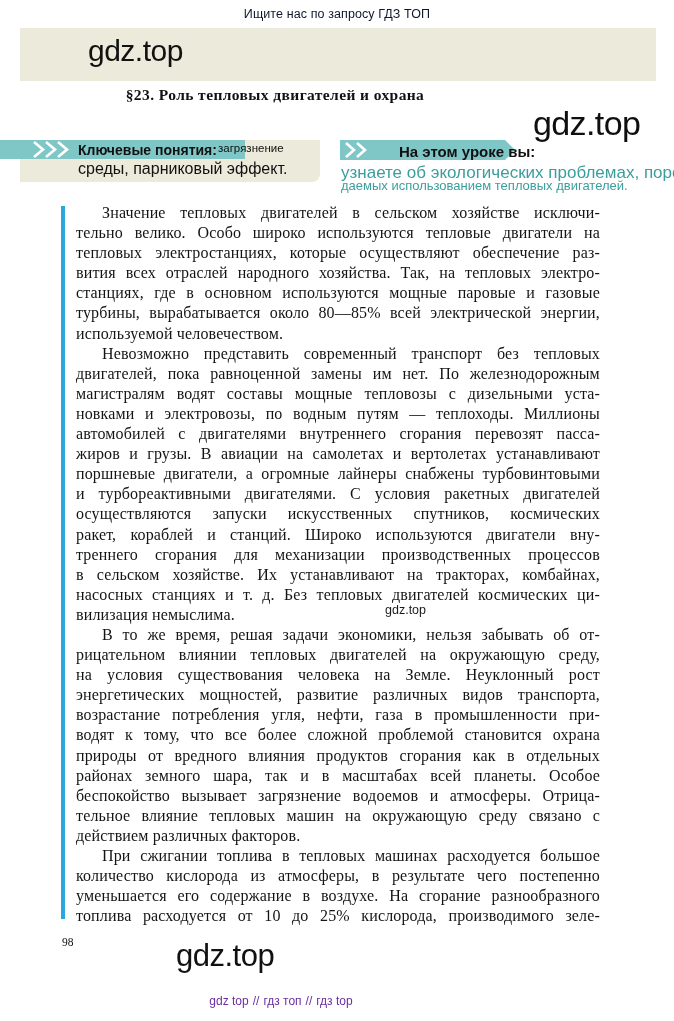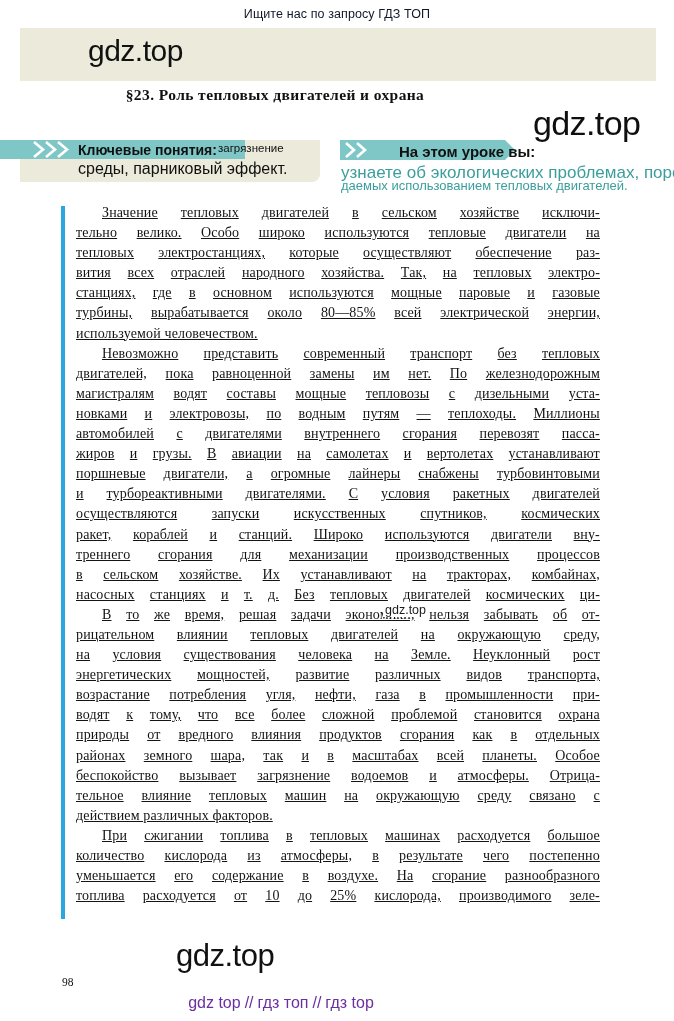--- a/index.html
+++ b/index.html
@@ -191,29 +191,28 @@
 
   
   .body-col {
     position: absolute;
     top: 203px; left: 76px;
     width: 524px;
   }
   .para {
     margin: 0;
     font-family: "Liberation Serif", serif;
-    font-size: 14px;
+    font-size: 16px;
     line-height: 20.1px;
     color: #141414;
     text-align: justify;
     text-indent: 26px;
     letter-spacing: 0.15px;
     -webkit-hyphens: none;
     hyphens: none;
-    text-decoration: underline;
   }
 
   
   .tline {
     display: flex;
     justify-content: space-between;
     width: 100%;
     white-space: pre;
   }
   .tline.last { justify-content: flex-start; }
@@ -230,41 +229,40 @@
     padding: 0 2px;
   }
 
   
   .page-num {
     position: absolute;
     top: 936px; left: 62px;
     font-family: "Liberation Serif", serif;
     font-size: 11.5px;
     color: #111111;
-    margin-top: 40px;
   }
 
   
   .wm-bottom {
     position: absolute;
     top: 938px; left: 176px;
     font-family: "Liberation Sans", sans-serif;
     font-size: 31px;
     color: #111111;
     letter-spacing: -0.5px;
   }
 
   
   .footer {
     position: absolute;
     top: 994px; left: 0;
     width: 562px;
     text-align: center;
     font-family: "Liberation Sans", sans-serif;
-    font-size: 16px;
+    font-size: 12px;
     color: #6b2fa0;
     white-space: nowrap;
   }
   .footer .sep { color: #6b2fa0; padding: 0 4px; }
 </style>
 </head>
 <body>
 
 <div class="top-banner">
   <span class="top-banner-text">Ищите нас по запросу ГДЗ ТОП</span>
@@ -320,20 +318,21 @@
       <div class="tline"><span>новками</span><span>и</span><span>электровозы,</span><span>по</span><span>водным</span><span>путям</span><span>—</span><span>теплоходы.</span><span>Миллионы</span></div>
       <div class="tline"><span>автомобилей</span><span>с</span><span>двигателями</span><span>внутреннего</span><span>сгорания</span><span>перевозят</span><span>пасса-</span></div>
       <div class="tline"><span>жиров</span><span>и</span><span>грузы.</span><span>В</span><span>авиации</span><span>на</span><span>самолетах</span><span>и</span><span>вертолетах</span><span>устанавливают</span></div>
       <div class="tline"><span>поршневые</span><span>двигатели,</span><span>а</span><span>огромные</span><span>лайнеры</span><span>снабжены</span><span>турбовинтовыми</span></div>
       <div class="tline"><span>и</span><span>турбореактивными</span><span>двигателями.</span><span>С</span><span>условия</span><span>ракетных</span><span>двигателей</span></div>
       <div class="tline"><span>осуществляются</span><span>запуски</span><span>искусственных</span><span>спутников,</span><span>космических</span></div>
       <div class="tline"><span>ракет,</span><span>кораблей</span><span>и</span><span>станций.</span><span>Широко</span><span>используются</span><span>двигатели</span><span>вну-</span></div>
       <div class="tline"><span>треннего</span><span>сгорания</span><span>для</span><span>механизации</span><span>производственных</span><span>процессов</span></div>
       <div class="tline"><span>в</span><span>сельском</span><span>хозяйстве.</span><span>Их</span><span>устанавливают</span><span>на</span><span>тракторах,</span><span>комбайнах,</span></div>
       <div class="tline"><span>насосных</span><span>станциях</span><span>и</span><span>т.</span><span>д.</span><span>Без</span><span>тепловых</span><span>двигателей</span><span>космических</span><span>ци-</span></div>
+      <div class="tline last">вилизация немыслима.</div>
     </div>
   <div class="para" id="p-2" style="text-indent: 0px;">
       <div class="tline indent"><span>В</span><span>то</span><span>же</span><span>время,</span><span>решая</span><span>задачи</span><span>экономики,</span><span>нельзя</span><span>забывать</span><span>об</span><span>от-</span></div>
       <div class="tline"><span>рицательном</span><span>влиянии</span><span>тепловых</span><span>двигателей</span><span>на</span><span>окружающую</span><span>среду,</span></div>
       <div class="tline"><span>на</span><span>условия</span><span>существования</span><span>человека</span><span>на</span><span>Земле.</span><span>Неуклонный</span><span>рост</span></div>
       <div class="tline"><span>энергетических</span><span>мощностей,</span><span>развитие</span><span>различных</span><span>видов</span><span>транспорта,</span></div>
       <div class="tline"><span>возрастание</span><span>потребления</span><span>угля,</span><span>нефти,</span><span>газа</span><span>в</span><span>промышленности</span><span>при-</span></div>
       <div class="tline"><span>водят</span><span>к</span><span>тому,</span><span>что</span><span>все</span><span>более</span><span>сложной</span><span>проблемой</span><span>становится</span><span>охрана</span></div>
       <div class="tline"><span>природы</span><span>от</span><span>вредного</span><span>влияния</span><span>продуктов</span><span>сгорания</span><span>как</span><span>в</span><span>отдельных</span></div>
       <div class="tline"><span>районах</span><span>земного</span><span>шара,</span><span>так</span><span>и</span><span>в</span><span>масштабах</span><span>всей</span><span>планеты.</span><span>Особое</span></div>

